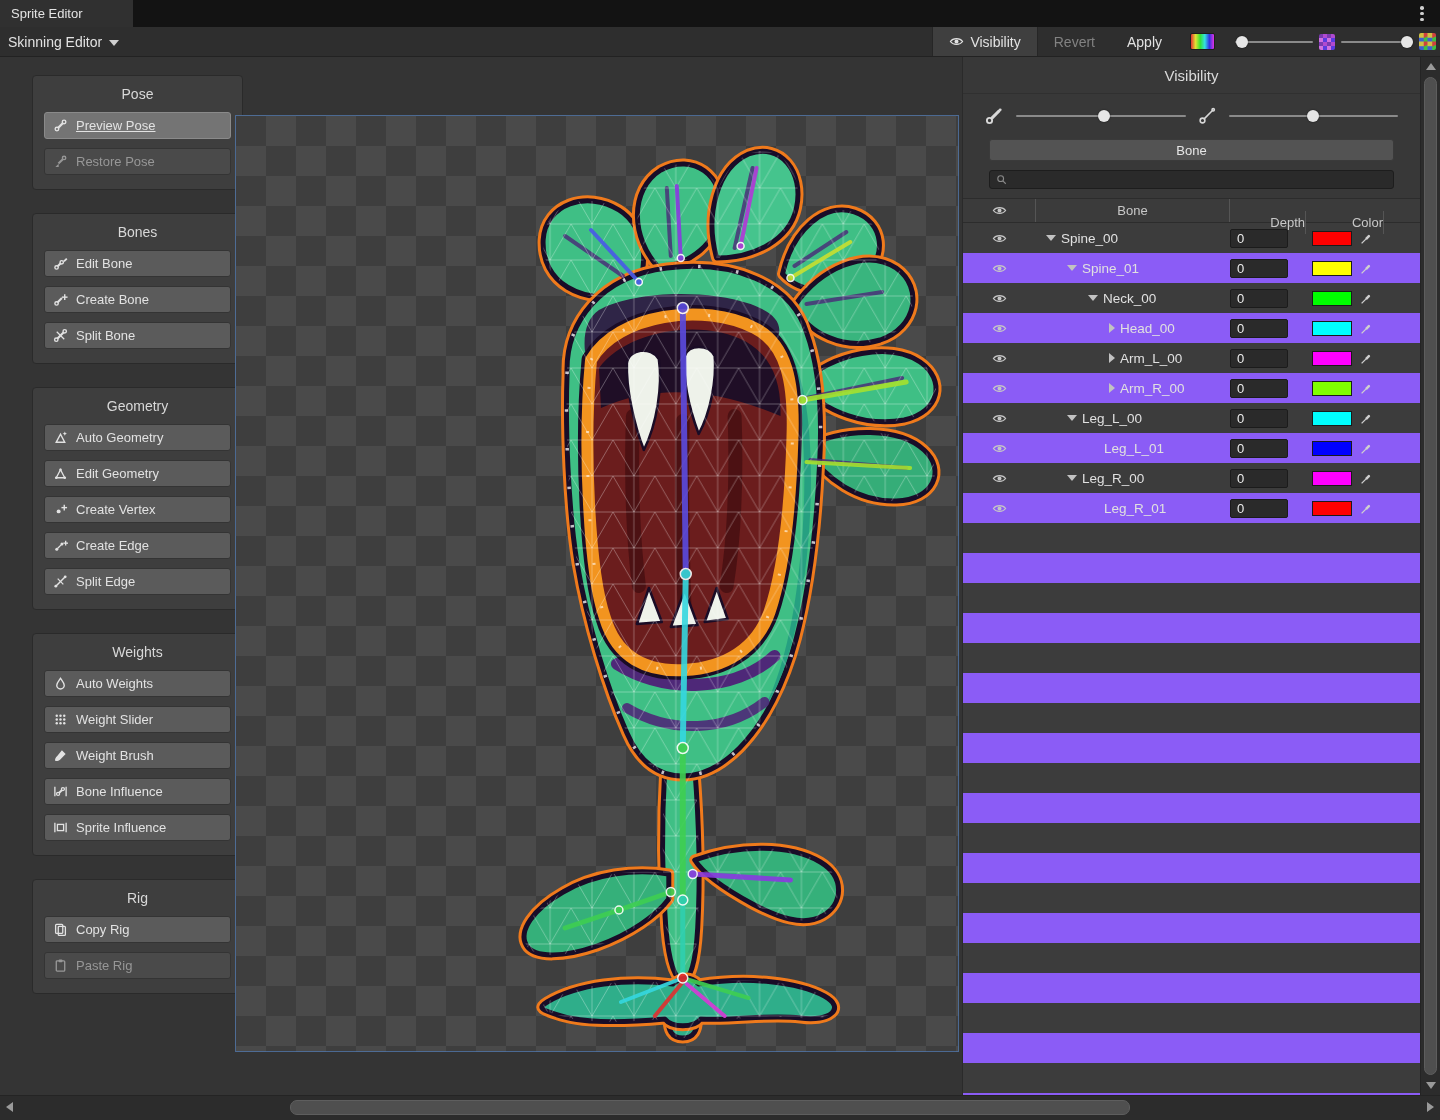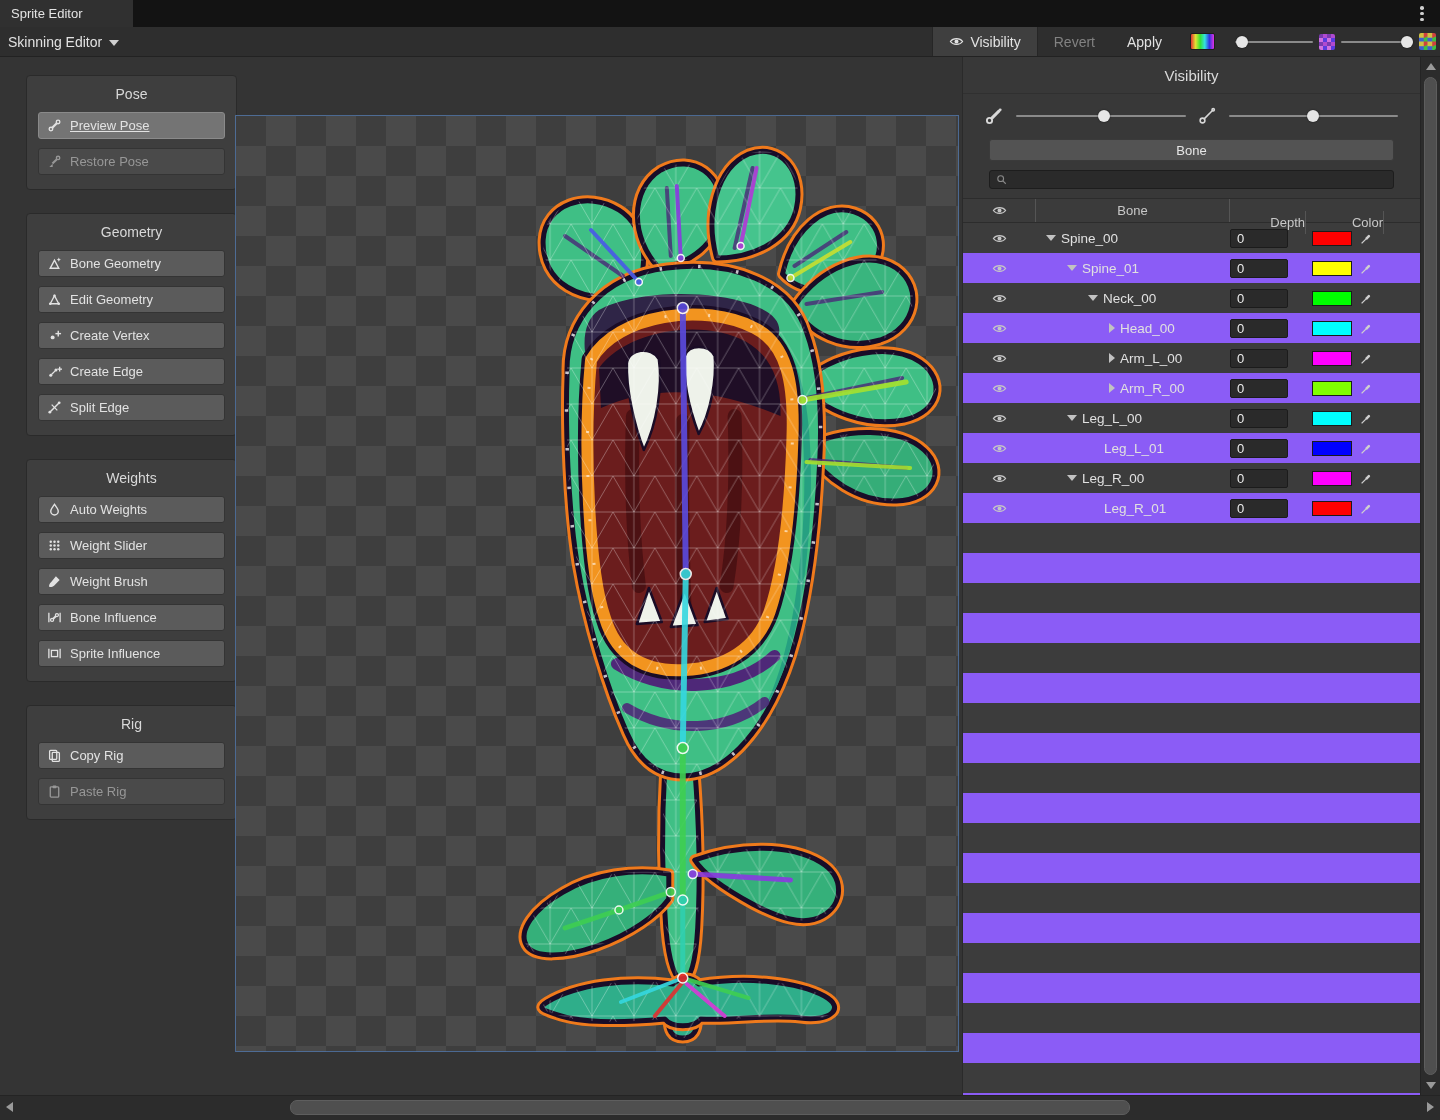--- a/index.html
+++ b/index.html
@@ -37,21 +37,21 @@
   .slider .track { position:absolute; left:0; right:0; top:5px; height:2px; background:#8a8a8a; border-radius:1px; }
   .slider .thumb { position:absolute; top:0; width:12px; height:12px; border-radius:50%;
     background:#e6e6e6; box-shadow:0 0 2px rgba(0,0,0,.6); }
   .tb-slider { width:78px; margin-left:10px; }
   .tb-slider2 { width:72px; }
 
   
   .workspace { position:absolute; top:57px; left:0; right:20px; bottom:25px; background:#343434; }
 
   
-  .left-panel { position:absolute; left:26px; top:18px; width:211px; }
+  .left-panel { position:absolute; left:32px; top:18px; width:211px; }
   .group { background:#3e3e3e; border:1px solid #2a2a2a; border-radius:4px; padding:7px 11px 5px; margin-bottom:23px; }
   .group-title { text-align:center; font-size:14px; color:#d8d8d8; padding:3px 0 10px; }
   .tool-btn { display:flex; align-items:center; gap:8px; height:27px; border-radius:3px;
     background:#5b5b5b; border:1px solid #343434; margin-bottom:9px; padding:0 8px;
     font-size:13px; color:#e2e2e2; cursor:pointer; }
   .tool-btn.active { background:#747474; border-color:#8a8a8a;text-decoration:underline; }
   .tool-btn.disabled { background:#4a4a4a; color:#979797; cursor:default; }
   .icon { width:15px; height:15px; flex:none; color:inherit; }
 
   
@@ -342,26 +342,47 @@
             <span class="tool-label">Preview Pose</span>
           </div>
           <div class="tool-btn disabled">
             <svg class="icon">
               <use href="#restore-pose-icon"></use>
             </svg>
             <span class="tool-label">Restore Pose</span>
           </div>
         </div>
         <div class="group">
+          <div class="group-title">Bones</div>
+          <div class="tool-btn">
+            <svg class="icon">
+              <use href="#edit-bone-icon"></use>
+            </svg>
+            <span class="tool-label">Edit Bone</span>
+          </div>
+          <div class="tool-btn">
+            <svg class="icon">
+              <use href="#create-bone-icon"></use>
+            </svg>
+            <span class="tool-label">Create Bone</span>
+          </div>
+          <div class="tool-btn">
+            <svg class="icon">
+              <use href="#split-bone-icon"></use>
+            </svg>
+            <span class="tool-label">Split Bone</span>
+          </div>
+        </div>
+        <div class="group">
           <div class="group-title">Geometry</div>
           <div class="tool-btn">
             <svg class="icon">
               <use href="#auto-geometry-icon"></use>
             </svg>
-            <span class="tool-label">Bone Geometry</span>
+            <span class="tool-label">Auto Geometry</span>
           </div>
           <div class="tool-btn">
             <svg class="icon">
               <use href="#edit-geometry-icon"></use>
             </svg>
             <span class="tool-label">Edit Geometry</span>
           </div>
           <div class="tool-btn">
             <svg class="icon">
               <use href="#create-vertex-icon"></use>

